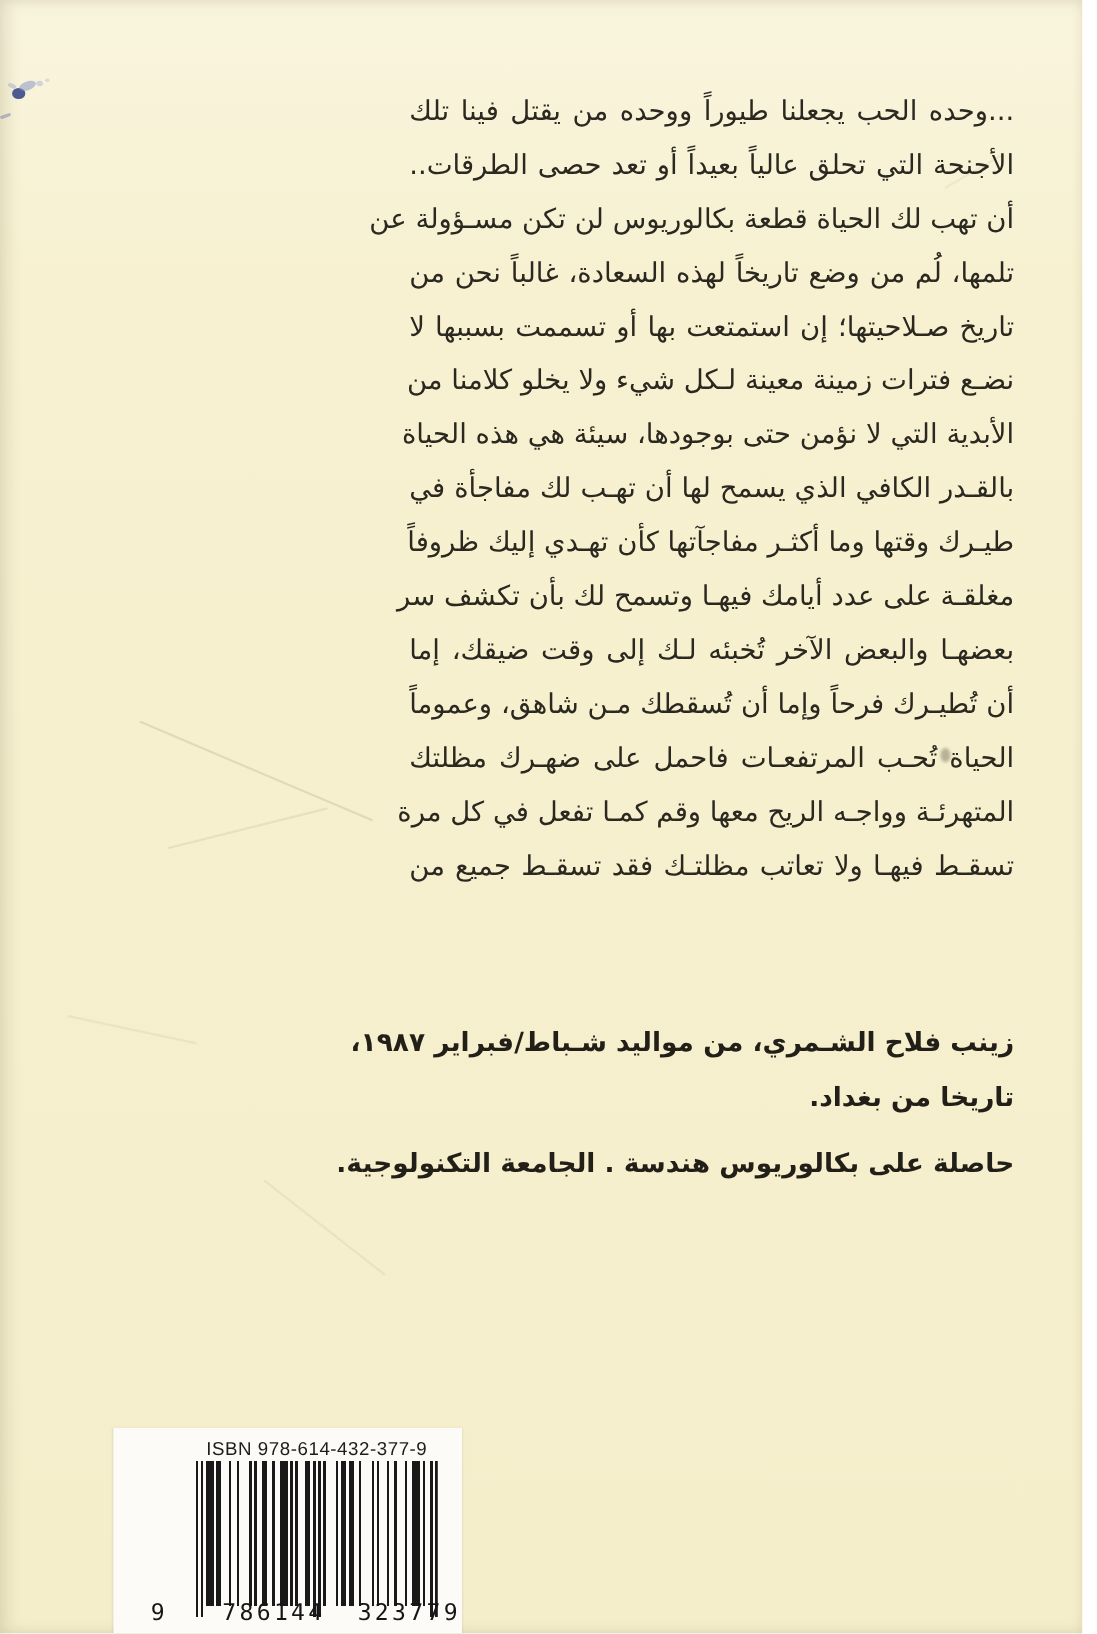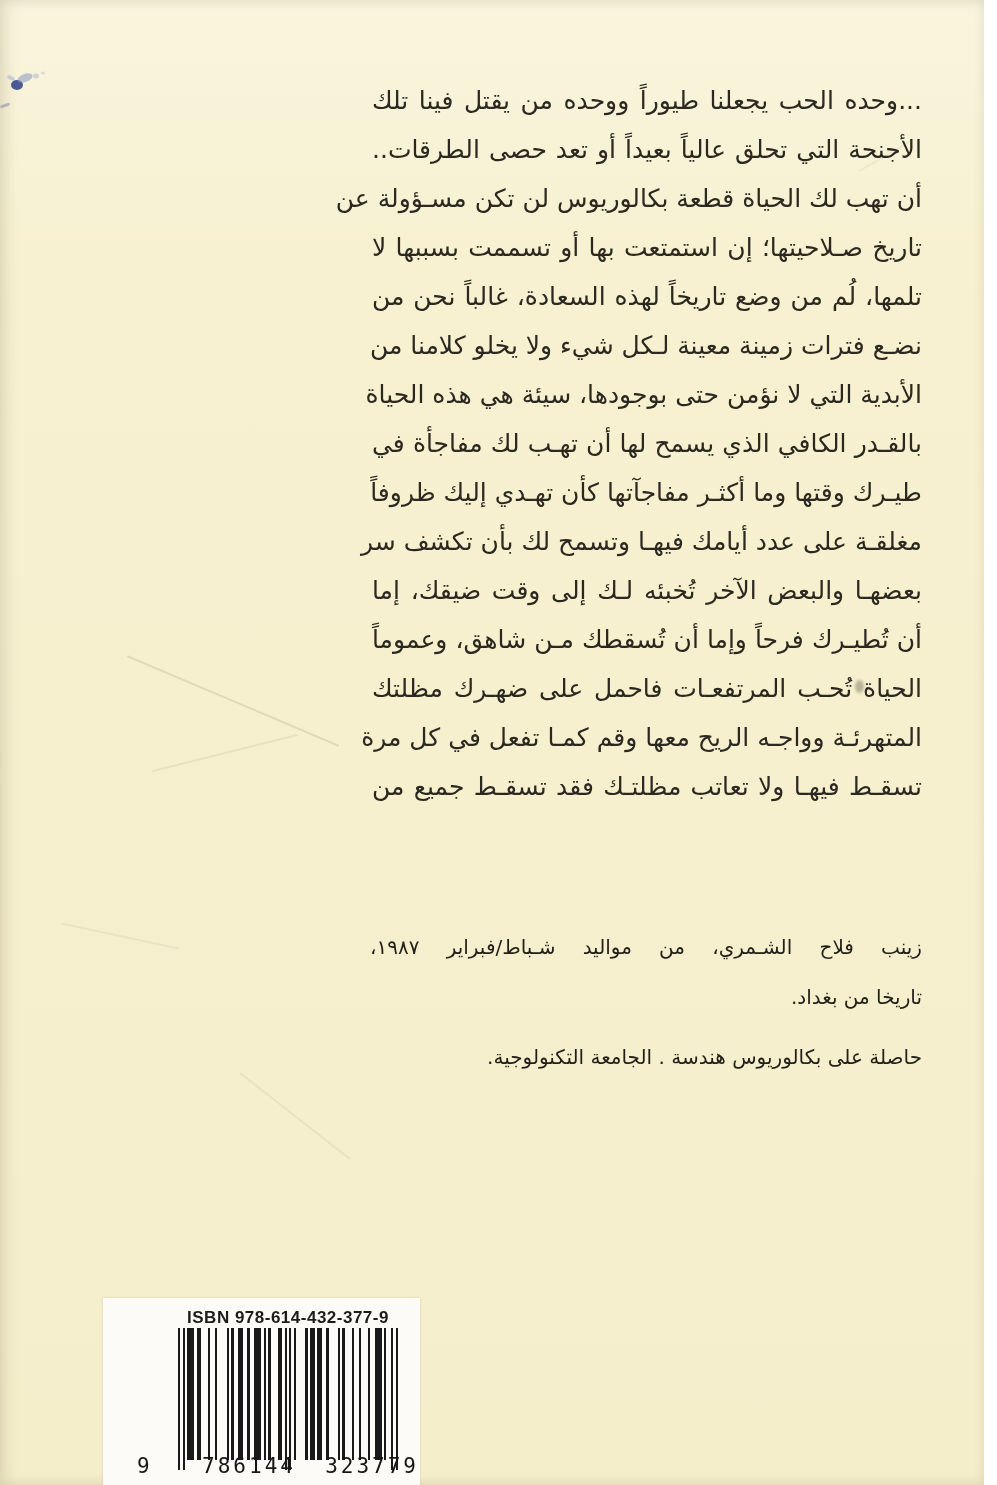--- a/index.html
+++ b/index.html
@@ -20,36 +20,36 @@
     font-size:25px;line-height:49px;font-weight:500;
   }
   .blurb .line{
     text-align:justify;text-align-last:justify;
     white-space:nowrap;
   }
   .blurb .line.short{text-align-last:right;}
   
   .bio{
     position:absolute;right:62px;width:552px;direction:rtl;
-    color:#221f18;font-weight:normal;font-size:20px;line-height:50px;
+    color:#221f18;font-weight:bold;font-size:24px;line-height:50px;
   }
   .bio1{top:922px;}
   .bio2{top:1032px;}
   .bio .line{text-align:justify;text-align-last:justify;white-space:nowrap;}
   .bio .line.short{text-align-last:right;}
   .bio2 .line{text-align-last:right;}
   
   .barcode-box{
     position:absolute;left:103px;top:1298px;width:317px;height:187px;
     background:#fcfbf7;box-shadow:0 0 2px rgba(100,95,70,.25);
   }
   .isbn-label{
     position:absolute;top:10px;left:70px;width:230px;
     text-align:center;font-family:"Liberation Sans","DejaVu Sans",sans-serif;
-    font-size:17px;font-weight:bold;letter-spacing:.5px;color:#1c1c1c;white-space:nowrap;
+    font-size:17px;font-weight:normal;letter-spacing:.5px;color:#1c1c1c;white-space:nowrap;
   }
   .bars-wrap{position:absolute;left:75px;top:30px;width:220px;height:142px;}
   .bars-wrap svg{display:block;width:100%;height:100%;}
   .barcode-digits{
     position:absolute;top:156px;left:0;width:100%;height:26px;
     font-family:"DejaVu Sans Mono",monospace;font-size:21px;color:#161616;
   }
   .barcode-digits span{position:absolute;top:0;}
   .d-first{left:34px;}
   .d-g1{left:84px;width:124px;text-align:center;letter-spacing:3px;}
@@ -84,22 +84,22 @@
   <div class="crease c2"></div>
   <div class="crease c3"></div>
   <div class="crease c4"></div>
   <div class="crease c5"></div>
   <div class="smudge"></div>
 
   <div class="blurb">
     <div class="line">...وحده الحب يجعلنا طيوراً ووحده من يقتل فينا تلك</div>
     <div class="line">الأجنحة التي تحلق عالياً بعيداً أو تعد حصى الطرقات..</div>
     <div class="line">أن تهب لك الحياة قطعة بكالوريوس لن تكن مسـؤولة عن</div>
+    <div class="line">تلمها، لُم من وضع تاريخاً لهذه السعادة، غالباً نحن من</div>
     <div class="line">تاريخ صـلاحيتها؛ إن استمتعت بها أو تسممت بسببها لا</div>
-    <div class="line">تلمها، لُم من وضع تاريخاً لهذه السعادة، غالباً نحن من</div>
     <div class="line">نضـع فترات زمينة معينة لـكل شيء ولا يخلو كلامنا من</div>
     <div class="line">الأبدية التي لا نؤمن حتى بوجودها، سيئة هي هذه الحياة</div>
     <div class="line">بالقـدر الكافي الذي يسمح لها أن تهـب لك مفاجأة في</div>
     <div class="line">طيـرك وقتها وما أكثـر مفاجآتها كأن تهـدي إليك ظروفاً</div>
     <div class="line">مغلقـة على عدد أيامك فيهـا وتسمح لك بأن تكشف سر</div>
     <div class="line">بعضهـا والبعض الآخر تُخبئه لـك إلى وقت ضيقك، إما</div>
     <div class="line">أن تُطيـرك فرحاً وإما أن تُسقطك مـن شاهق، وعموماً</div>
     <div class="line">الحياة تُحـب المرتفعـات فاحمل على ضهـرك مظلتك</div>
     <div class="line">المتهرئـة وواجـه الريح معها وقم كمـا تفعل في كل مرة</div>
     <div class="line">تسقـط فيهـا ولا تعاتب مظلتـك فقد تسقـط جميع من</div>

